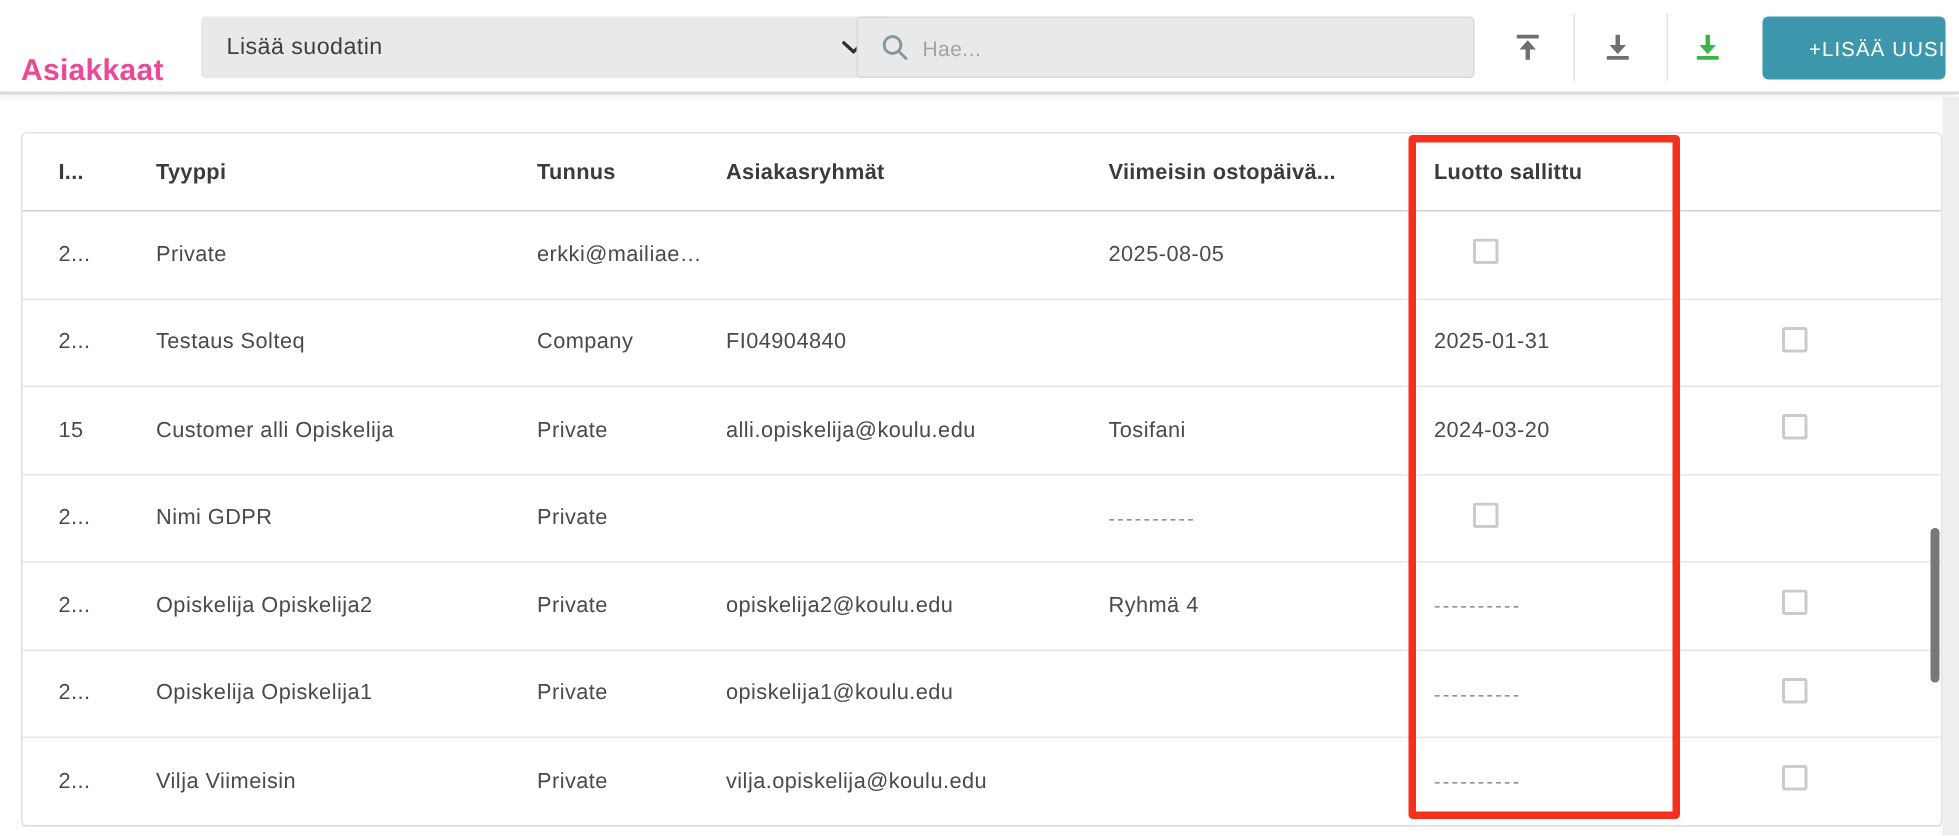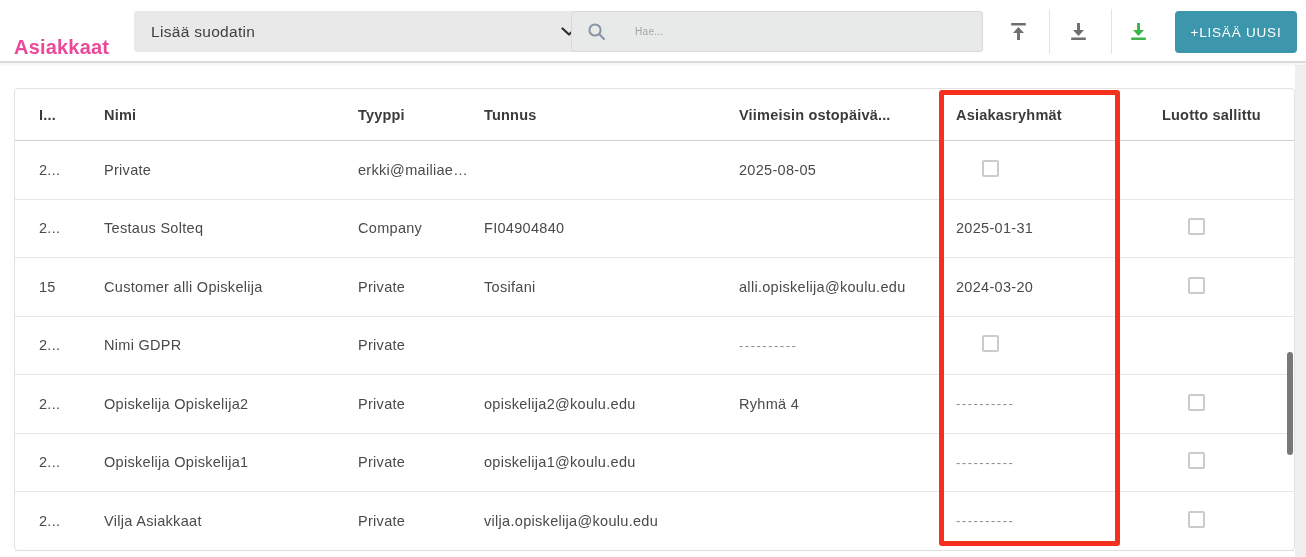--- a/index.html
+++ b/index.html
@@ -16,30 +16,30 @@
   .filter-box { position:absolute; left:134px; top:11px; width:461px; height:41px;
                 background:#e9e9e9; border-radius:3px; display:flex; align-items:center;
                 padding:0 18px 0 17px; cursor:pointer; }
   .filter-box .label { font-size:15.5px; color:#3f3f3f; letter-spacing:0.3px; }
   .filter-box .chev { margin-left:auto; display:flex; align-items:center; }
   .search-box { position:absolute; left:571px; top:11px; width:412px; height:41px;
                 background:#e8eaea; border:1px solid #d9d9d9; border-radius:3px;
                 display:flex; align-items:center; padding:0 12px 0 15px; }
   .search-box svg { flex:0 0 auto; margin-right:9px; }
   .search-box input { flex:1; border:none; outline:none; background:transparent;
-                      font-size:10px; color:#c2410c; letter-spacing:0.3px;
-                      font-family:"Liberation Sans", sans-serif;margin-left:20px; }
+                      font-size:14px; color:#c2410c; letter-spacing:0.3px;
+                      font-family:"Liberation Sans", sans-serif; }
   .search-box input::placeholder { color:#a3a3a3; }
   .icon-btn { position:absolute; top:11px; width:40px; height:41px; display:flex;
               align-items:center; justify-content:center; cursor:pointer; background:#fff; }
   .tool-divider { position:absolute; top:9px; width:1px; height:45px; background:#e2e2e2; }
   .add-btn { position:absolute; left:1175px; top:11px; width:122px; height:42px;
              background:#3d97ac; border:none; border-radius:4px; color:#fff;
              font-size:13.5px; letter-spacing:0.8px; font-weight:500; cursor:pointer;
-             font-family:"Liberation Sans", sans-serif; }
+             font-family:"Liberation Sans", sans-serif;text-align:right; }
 
   
   .card { position:absolute; left:14px; top:88px; width:1281px; height:463px;
           background:#fff; border:1px solid #e2e2e2; border-radius:4px; z-index:1; }
   .tr, .thead { display:grid;
        grid-template-columns:65px 254px 126px 255px 217px 206px auto;
        padding-left:24px; padding-right:8px; align-items:center; }
   .thead { height:52px; border-bottom:1px solid #cfcfcf; }
   .th { font-size:14.5px; font-weight:700; color:#3b3b3b; letter-spacing:0.2px; cursor:pointer; }
   .tr { height:58.5px; border-bottom:1px solid #e7e7e7; cursor:pointer; }
@@ -105,25 +105,24 @@
     </div>
 
     <button class="add-btn">+LISÄÄ UUSI</button>
   </div>
 
   <div class="right-strip"></div>
 
   <div class="card">
     <div class="thead">
       <div class="th">I...</div>
-      <div class="th">Nimi</div>
       <div class="th">Tyyppi</div>
       <div class="th">Tunnus</div>
+      <div class="th">Asiakasryhmät</div>
       <div class="th">Viimeisin ostopäivä...</div>
-      <div class="th">Asiakasryhmät</div>
       <div class="th">Luotto sallittu</div>
     </div>
 
     <div class="tr">
       <div class="td">2...</div>
       <div class="td">Private</div>
       <div class="td">erkki@mailiaeiole.com</div>
       <div class="td"></div>
       <div class="td col-viimeisin">2025-08-05</div>
       <div class="td"><span class="checkbox"></span></div>
@@ -136,22 +135,22 @@
       <div class="td">FI04904840</div>
       <div class="td"></div>
       <div class="td col-viimeisin">2025-01-31</div>
       <div class="td"><span class="checkbox"></span></div>
     </div>
 
     <div class="tr">
       <div class="td">15</div>
       <div class="td">Customer alli Opiskelija</div>
       <div class="td">Private</div>
+      <div class="td">alli.opiskelija@koulu.edu</div>
       <div class="td">Tosifani</div>
-      <div class="td">alli.opiskelija@koulu.edu</div>
       <div class="td col-viimeisin">2024-03-20</div>
       <div class="td"><span class="checkbox"></span></div>
     </div>
 
     <div class="tr">
       <div class="td">2...</div>
       <div class="td">Nimi GDPR</div>
       <div class="td">Private</div>
       <div class="td"></div>
       <div class="td col-viimeisin dashes">----------</div>
@@ -173,21 +172,21 @@
       <div class="td">Opiskelija Opiskelija1</div>
       <div class="td">Private</div>
       <div class="td">opiskelija1@koulu.edu</div>
       <div class="td"></div>
       <div class="td col-viimeisin dashes">----------</div>
       <div class="td"><span class="checkbox"></span></div>
     </div>
 
     <div class="tr">
       <div class="td">2...</div>
-      <div class="td">Vilja Asiakkaat</div>
+      <div class="td">Vilja Viimeisin</div>
       <div class="td">Private</div>
       <div class="td">vilja.opiskelija@koulu.edu</div>
       <div class="td"></div>
       <div class="td col-viimeisin dashes">----------</div>
       <div class="td"><span class="checkbox"></span></div>
     </div>
   </div>
 
   <div class="red-rect"></div>
   <div class="scroll-thumb"></div>

